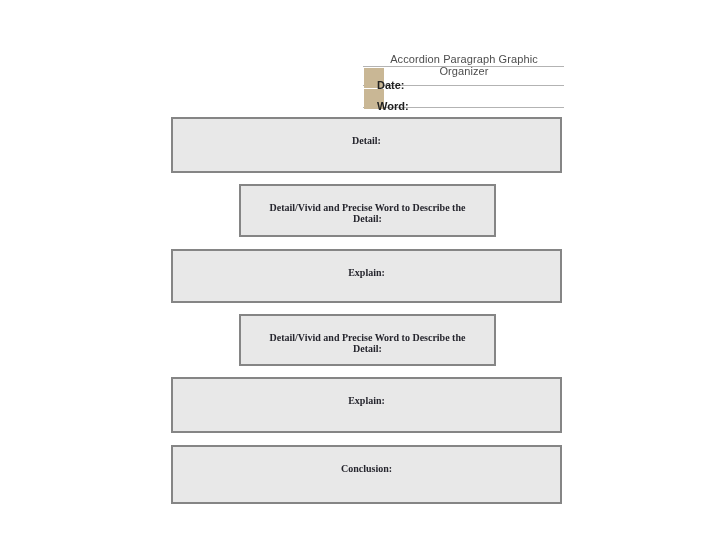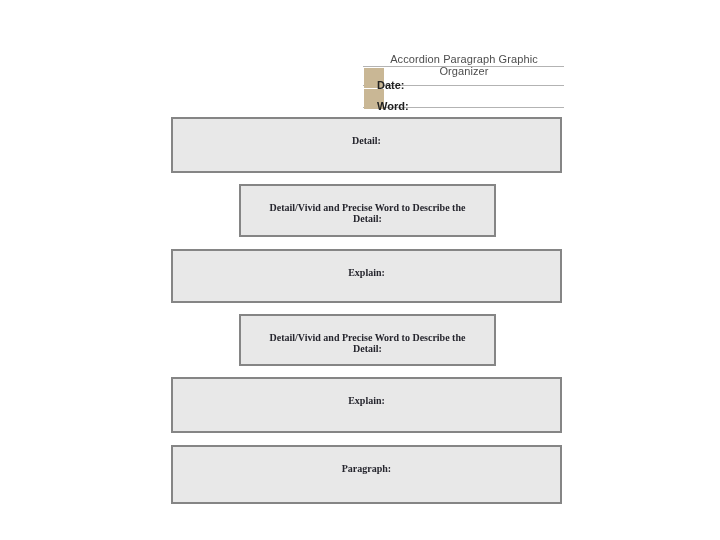--- a/index.html
+++ b/index.html
@@ -106,16 +106,16 @@
 
   <div class="obox box-detail-2">
     <span class="obox-label">Detail/Vivid and Precise Word to Describe the Detail:</span>
   </div>
 
   <div class="obox box-explain-2">
     <span class="obox-label">Explain:</span>
   </div>
 
   <div class="obox box-conclusion">
-    <span class="obox-label">Paragraph:</span>
+    <span class="obox-label">Conclusion:</span>
   </div>
 
 </div>
 
 </body></html>

